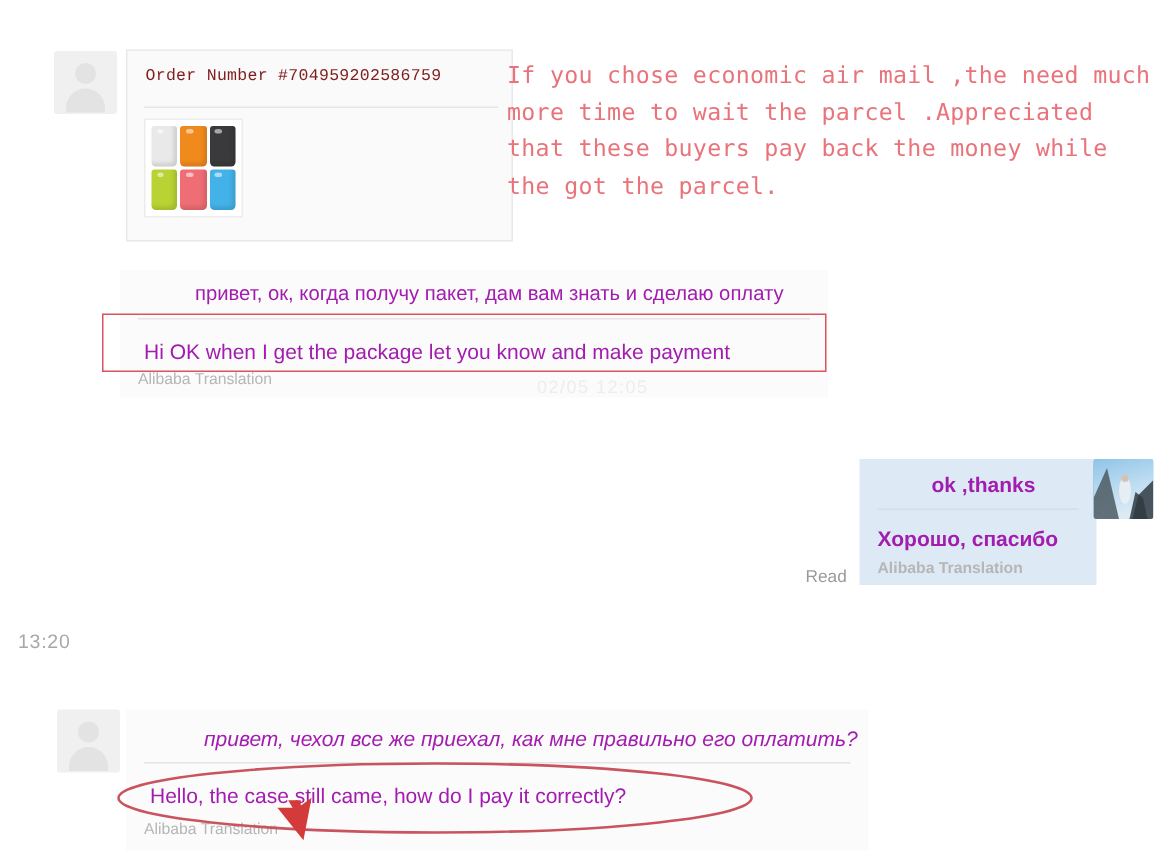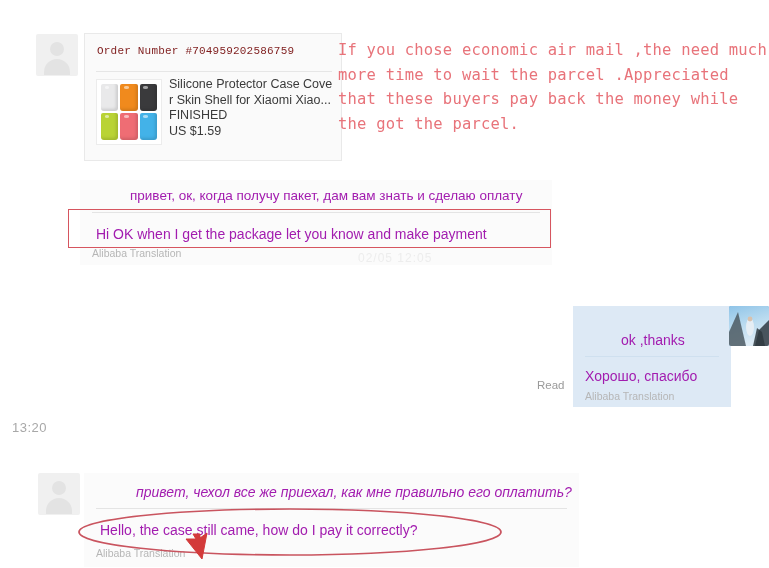--- a/index.html
+++ b/index.html
@@ -209,21 +209,22 @@
     color: #ededed;
     letter-spacing: 1px;
     white-space: nowrap;
   }
 
   
   #msg-ok-thanks {
     left: 573px;
     top: 306px;
     width: 158px;
-    padding: 25px 12px 5px 12px;
+    padding: 8px 12px 5px 12px;
+    font-weight: bold;
   }
   #msg-ok-thanks .orig { font-size: 14px; }
   #msg-ok-thanks .trans { font-size: 14px; padding-top: 10px; }
   #msg-ok-thanks .trans-label { padding-top: 5px; }
 
   .read-status {
     position: absolute;
     left: 537px;
     top: 379px;
     font-size: 11.5px;
@@ -279,26 +280,20 @@
 
   <div class="product-thumb">
     <span class="case-swatch" style="background:#e9e9ea;"></span>
     <span class="case-swatch" style="background:#f08a1d;"></span>
     <span class="case-swatch" style="background:#3a3a3c;"></span>
     <span class="case-swatch" style="background:#b9d334;"></span>
     <span class="case-swatch" style="background:#ef6d74;"></span>
     <span class="case-swatch" style="background:#43b2e8;"></span>
   </div>
 
-  <div class="product-info">
-    <span class="line">Silicone Protector Case Cove</span>
-    <span class="line">r Skin Shell for Xiaomi Xiao...</span>
-    <span class="line">FINISHED</span>
-    <span class="line">US $1.59</span>
-  </div>
 </div>
 
 <div class="red-note"><span>If you chose economic air mail ,the need much</span>
 <span>more time to wait the parcel .Appreciated</span>
 <span>that these buyers pay back the money while</span>
 <span>the got the parcel.</span></div>
 
 <div class="bubble bubble-in" id="msg-russian-1">
   <div class="orig">привет, ок, когда получу пакет, дам вам знать и сделаю оплату</div>
   <div class="sep"></div>

